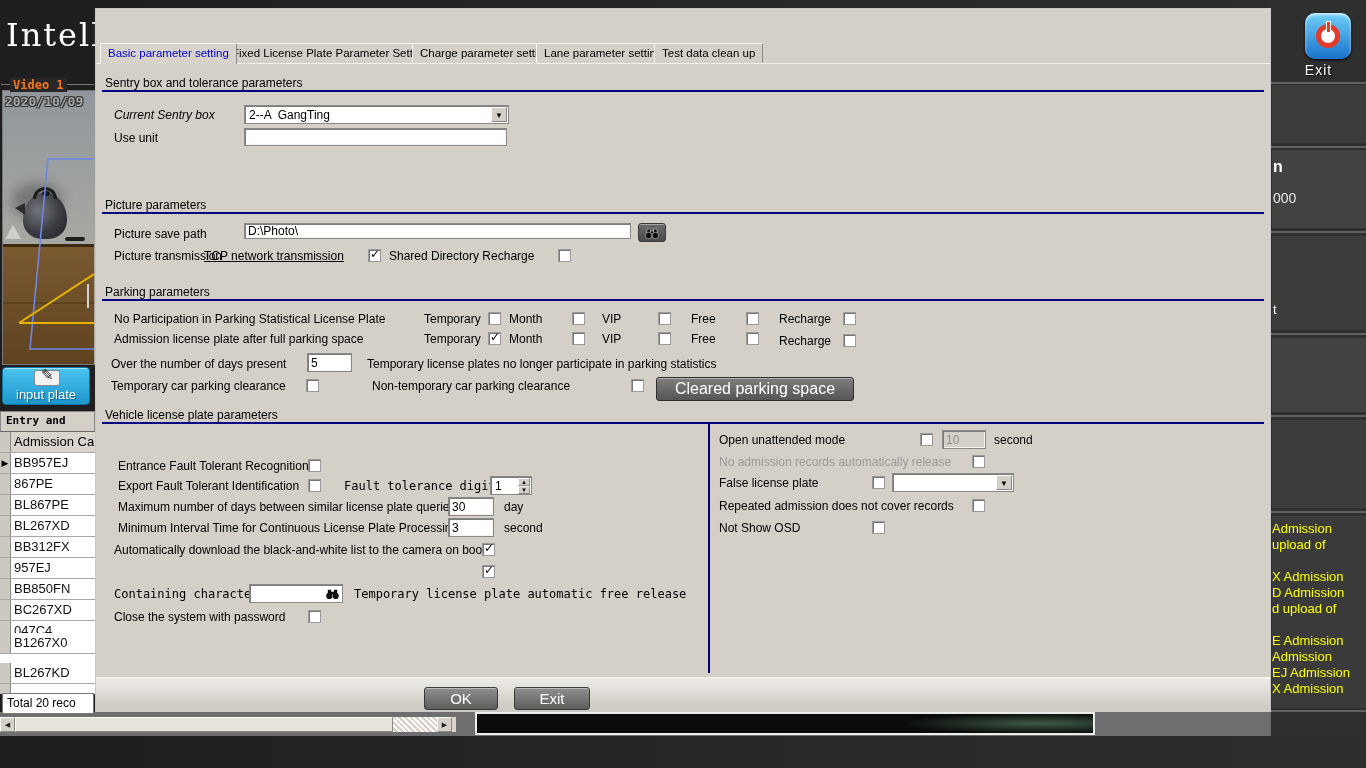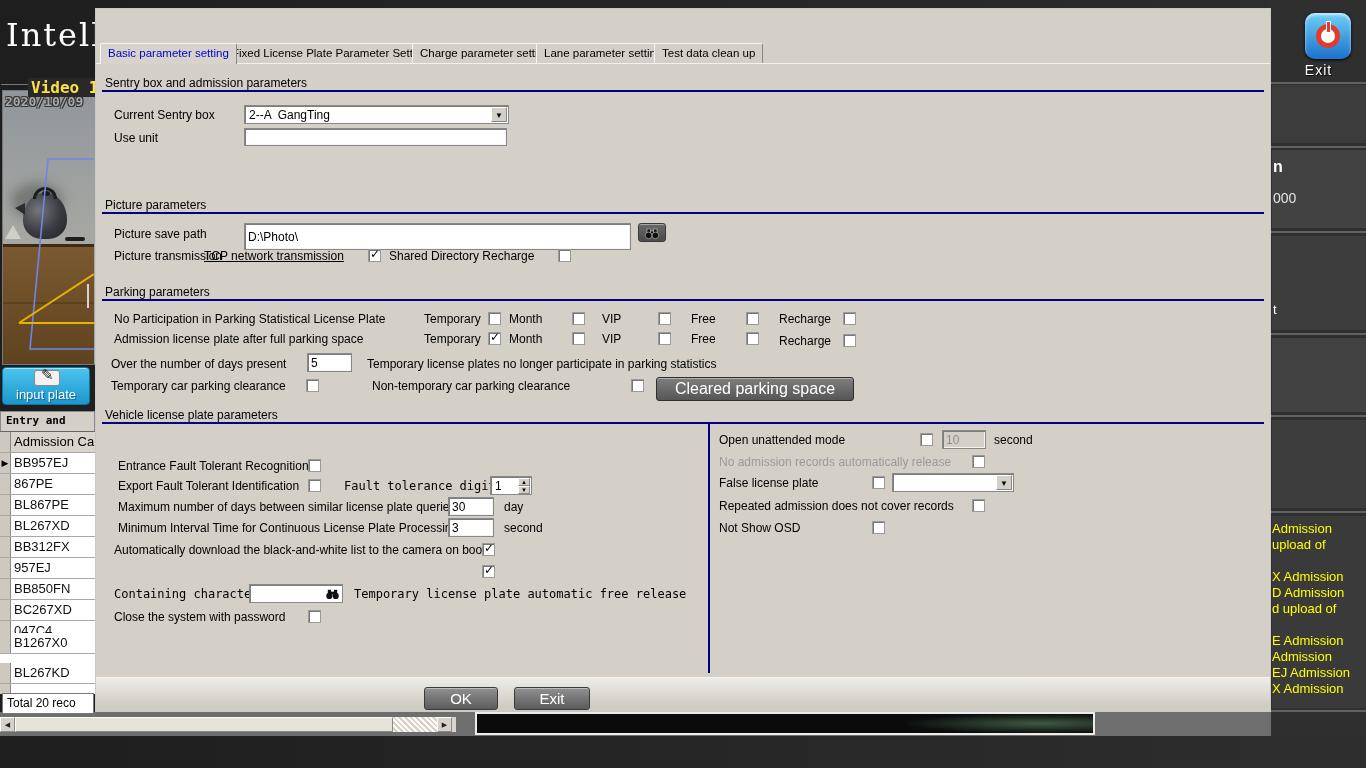--- a/index.html
+++ b/index.html
@@ -60,21 +60,21 @@
   .binoc { display:inline-block; vertical-align:middle; }
 </style>
 </head>
 <body>
 
 <div id="screen">
 
   <div class="abs" style="left:6px;top:16px;font:32px 'DejaVu Serif',serif;color:#fff;letter-spacing:2px;z-index:1">Intell</div>
 
   <div class="abs" style="left:1px;top:84px;width:93px;height:1px;background:#777;"></div>
-  <div class="abs mono" style="left:28px;top:78px;background:#282828;padding:0 3px;color:#fde047;font-size:16px;font-weight:bold;z-index:2">Video 1</div>
+  <div class="abs mono" style="left:10px;top:78px;background:#282828;padding:0 3px;color:#f97316;font-size:12px;font-weight:bold;z-index:2">Video 1</div>
 
   <div class="abs" style="left:2px;top:90px;width:113px;height:275px;border:1px solid #777;overflow:hidden;background:linear-gradient(180deg,#90969b 0%,#a7a8a3 55%);">
 
     <div class="abs" style="left:8px;top:92px;width:52px;height:36px;background:rgba(20,20,20,.30);border-radius:50%;filter:blur(6px);"></div>
 
     <div class="abs" style="left:20px;top:102px;width:44px;height:46px;border-radius:48% 48% 42% 42%/58% 58% 40% 40%;background:radial-gradient(circle at 35% 38%,#73767c 0%,#3a3b40 55%,#202125 100%);"></div>
     <div class="abs" style="left:30px;top:96px;width:24px;height:12px;border:3px solid #1c1d1f;border-bottom:none;border-radius:12px 12px 0 0;"></div>
     <div class="abs" style="left:39px;top:100px;width:8px;height:5px;background:#17181a;border-radius:50%;"></div>
     <div class="abs" style="left:12px;top:112px;width:0;height:0;border-top:5px solid transparent;border-bottom:7px solid transparent;border-right:10px solid #2c2d31;"></div>
 
@@ -215,34 +215,34 @@
 
   <div id="dialog">
 
     <div class="tab active" style="left:4px;">Basic parameter setting</div>
     <div class="tab" style="left:128px;">Fixed License Plate Parameter Setting</div>
     <div class="tab" style="left:316px;">Charge parameter setting</div>
     <div class="tab" style="left:440px;">Lane parameter setting</div>
     <div class="tab" style="left:558px;">Test data clean up</div>
     <div id="tabline"></div>
 
-    <div class="grp-title" style="left:6px;top:67px;">Sentry box and admission parameters</div>
+    <div class="grp-title" style="left:6px;top:67px;">Sentry box and tolerance parameters</div>
     <div class="grp-line" style="left:6px;top:81px;width:1162px;"></div>
-    <div class="lbl" style="left:18px;top:99px;">Current Sentry box</div>
+    <div class="lbl" style="left:18px;top:99px;font-style:italic;">Current Sentry box</div>
     <div class="combo" style="left:148px;top:96px;width:265px;height:19px;">
       <span class="val">2--A  GangTing</span>
       <span class="drop">▼</span>
     </div>
     <div class="lbl" style="left:18px;top:122px;">Use unit</div>
     <input class="tb" style="left: 148px; top: 119px; width: 263px; height: 18px;" value="">
 
     <div class="grp-title" style="left:6px;top:189px;">Picture parameters</div>
     <div class="grp-line" style="left:6px;top:203px;width:1162px;"></div>
     <div class="lbl" style="left:18px;top:218px;">Picture save path</div>
-    <input class="tb" style="left: 148px; top: 214px; width: 387px; height: 27px;" value="D:\Photo\">
+    <input class="tb" style="left: 148px; top: 214px; width: 387px; height: 16px;" value="D:\Photo\">
     <div class="btn3d" style="left:542px;top:214px;width:28px;height:19px;background:linear-gradient(180deg,#6a6a6a,#4b4b4b);">
       <svg class="binoc" width="16" height="13" viewBox="0 0 16 12">
         <g fill="#0e0e0e" stroke="#e8e8e8" stroke-width="0.5">
           <rect x="3" y="1.5" width="3.4" height="5"></rect>
             <rect x="9.6" y="1.5" width="3.4" height="5"></rect>
           <rect x="6.2" y="3.5" width="3.6" height="3"></rect>
           <circle cx="4.6" cy="8" r="3.3"></circle>
             <circle cx="11.4" cy="8" r="3.3"></circle>
         </g>
       </svg>

